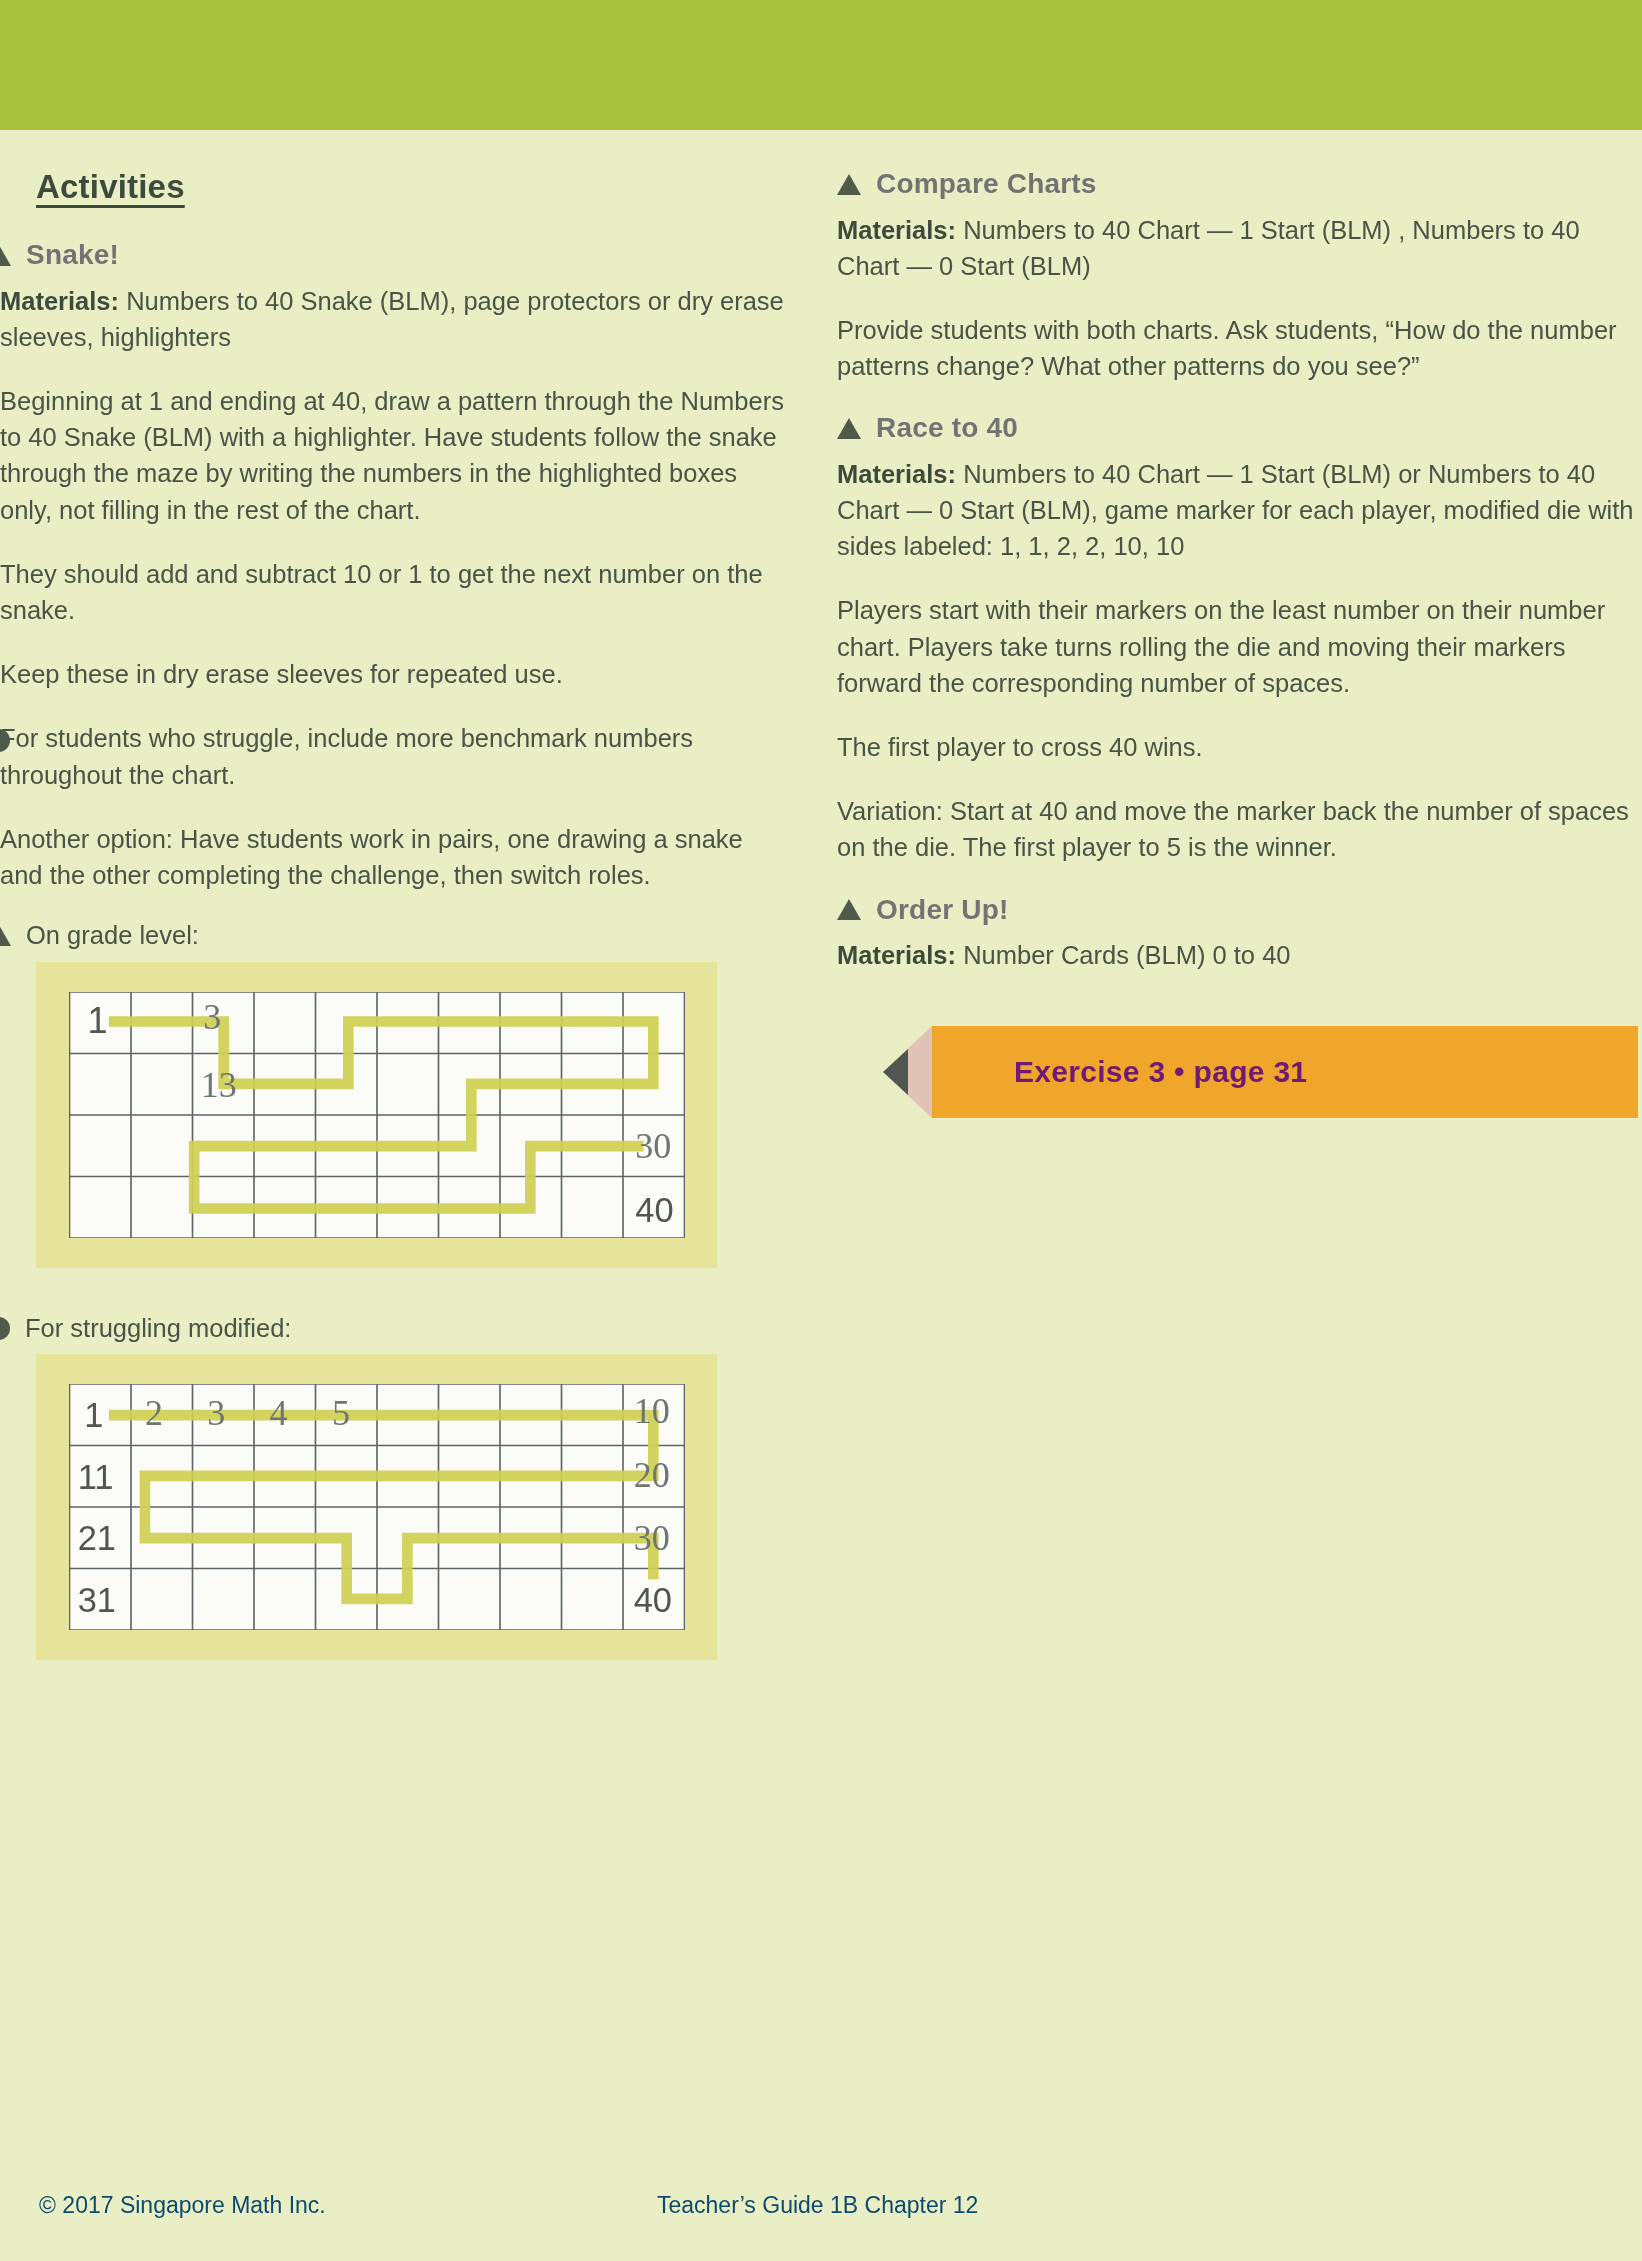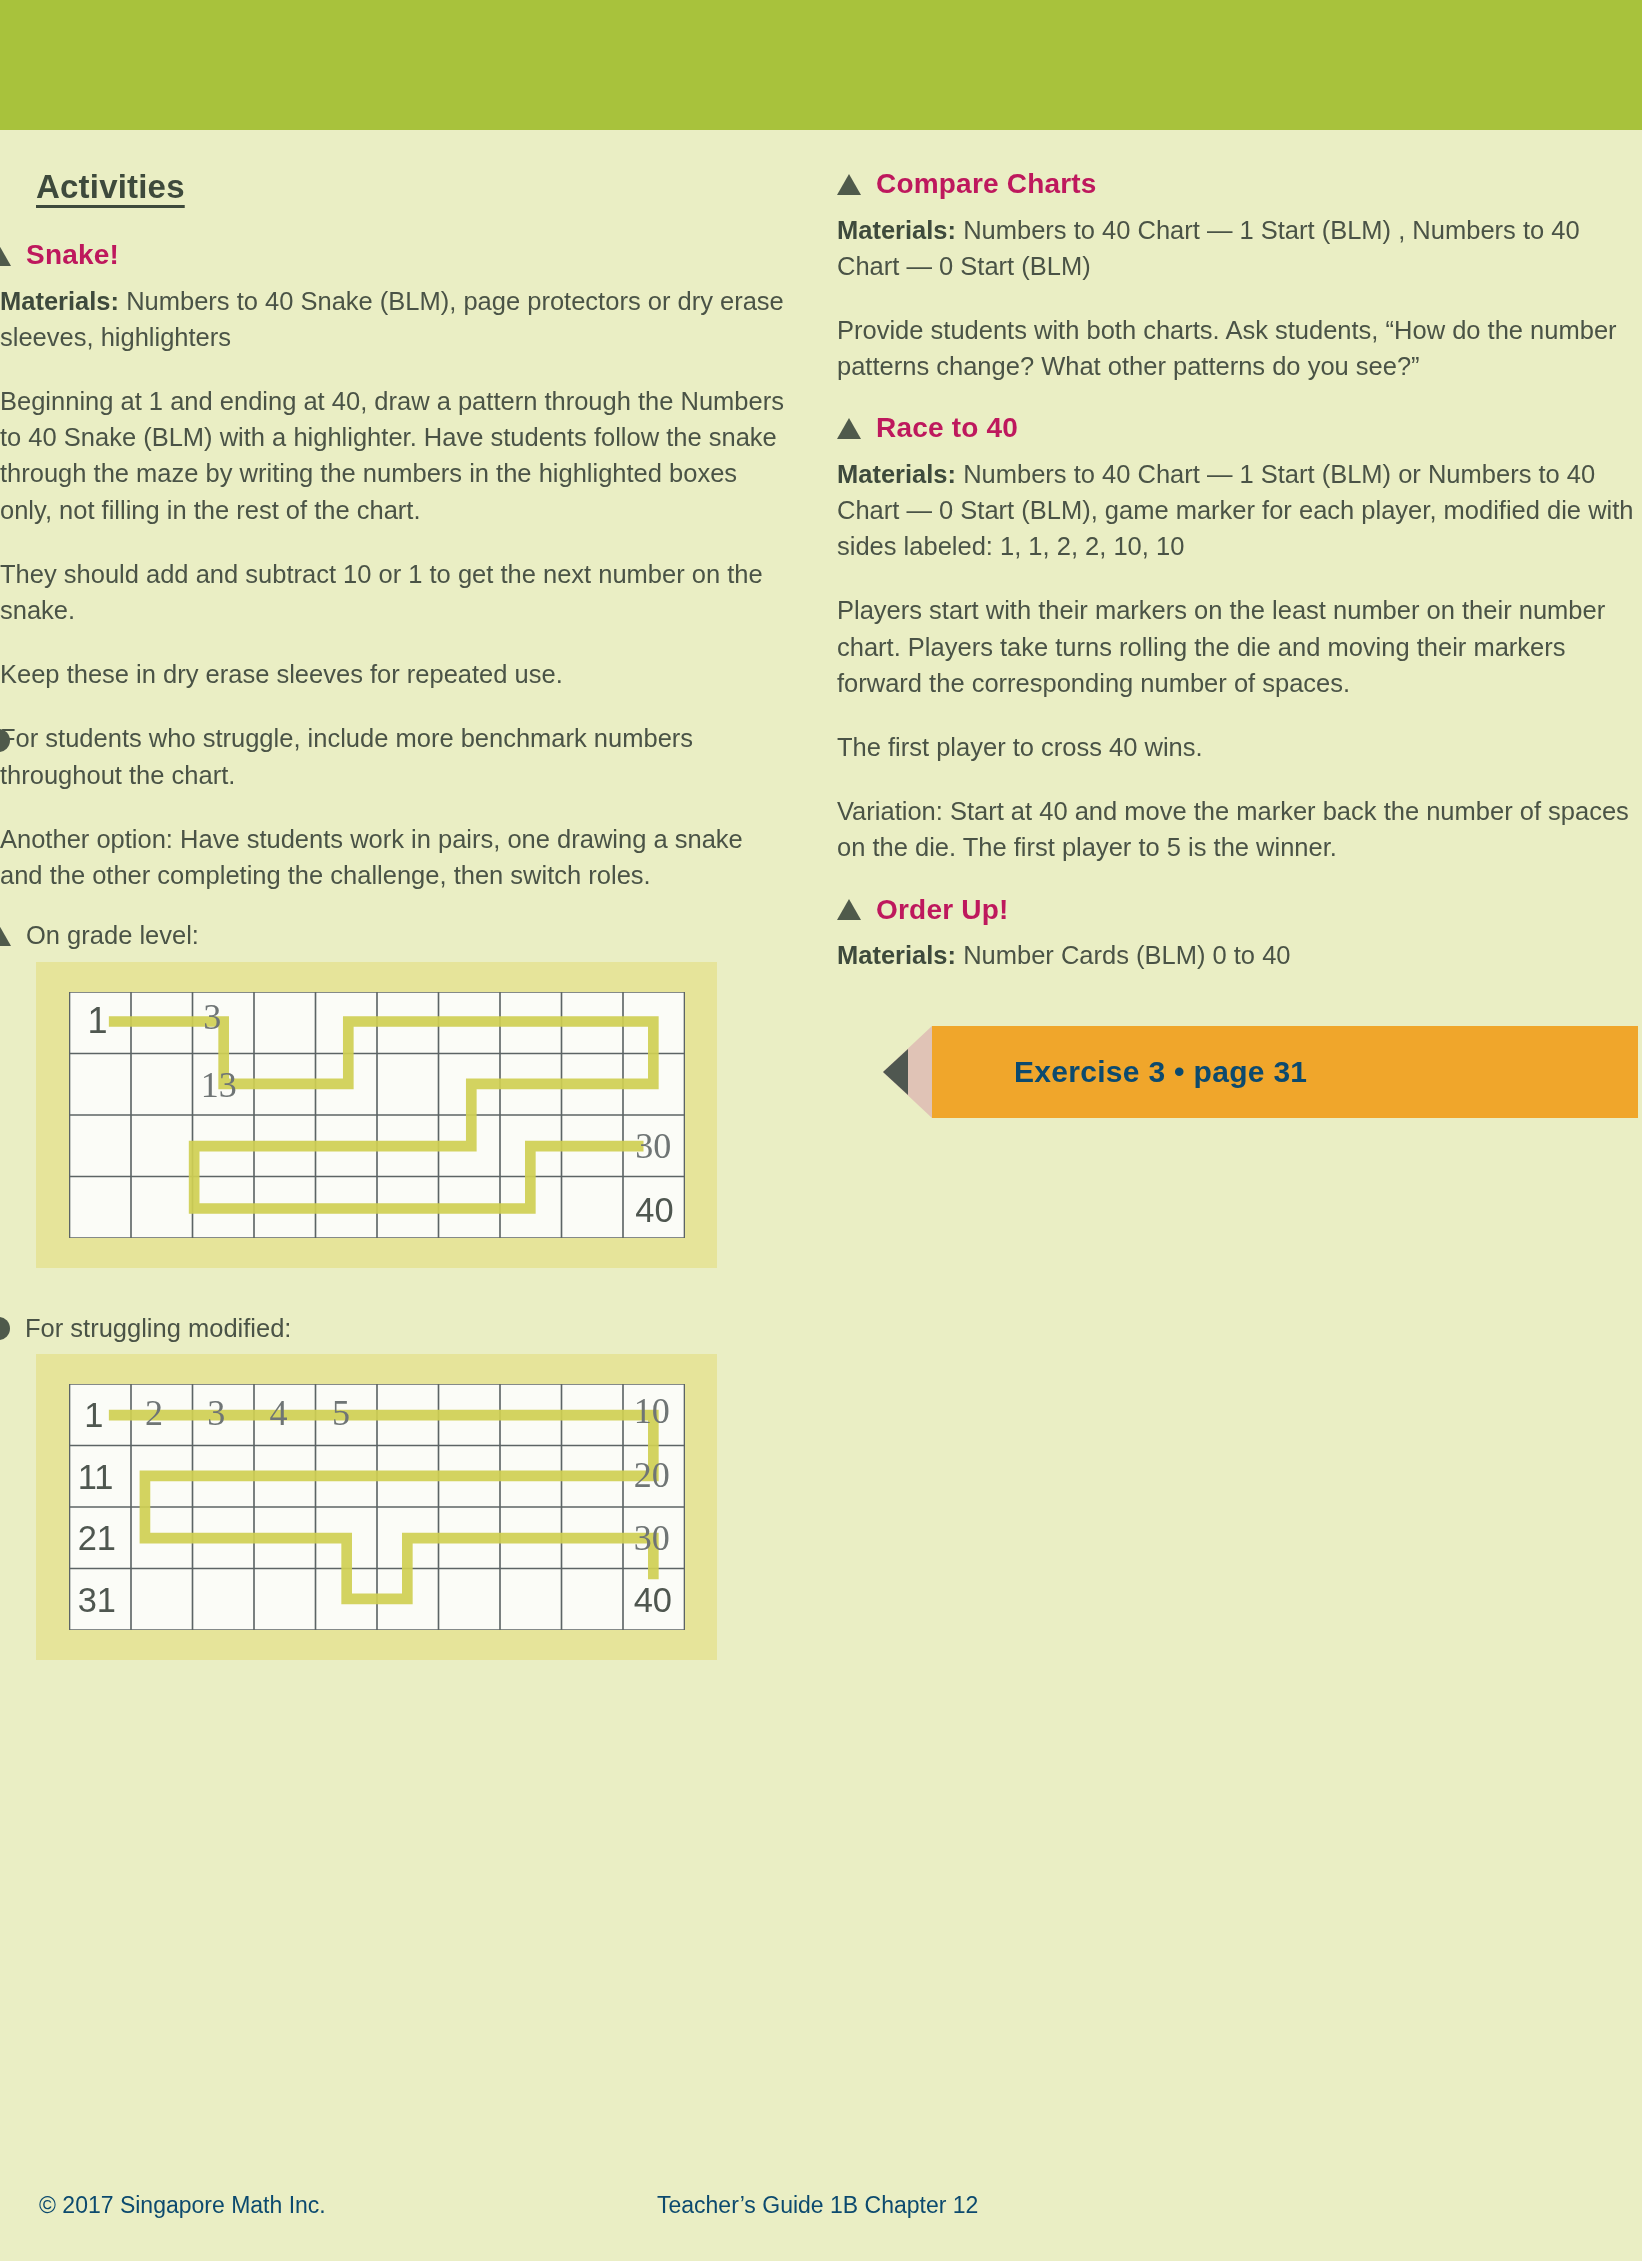--- a/index.html
+++ b/index.html
@@ -33,21 +33,21 @@
     display:flex;align-items:center;gap:15px;
     margin:0 0 11.5px 0;
   }
   .act-head .tri{
     width:0;height:0;flex:0 0 auto;
     border-left:12.3px solid transparent;border-right:12.3px solid transparent;
     border-bottom:21.3px solid #4f5a4b;
   }
   .act-head .tri.clip{margin-left:-13px;}
   .act-head h3{
-    margin:0;font-size:28px;font-weight:bold;color:#be185d;letter-spacing:0.2px;
+    margin:0;font-size:28px;font-weight:bold;color:#737373;letter-spacing:0.2px;
   }
   .bul-head{
     display:flex;align-items:center;gap:15px;margin:0 0 8.2px 0;
   }
   .bul-head .tri{
     width:0;height:0;flex:0 0 auto;
     border-left:12.3px solid transparent;border-right:12.3px solid transparent;
     border-bottom:21.3px solid #4f5a4b;
   }
   .bul-head .dot{
@@ -86,21 +86,21 @@
   .pencil .lead{
     position:absolute;left:0;top:23px;width:0;height:0;
     border-top:23px solid transparent;border-bottom:23px solid transparent;
     border-right:25px solid #4f5750;
   }
   .pencil .body-bar{
     position:absolute;left:49px;top:0;right:0;height:92px;
     background:#f0a62b;display:flex;align-items:center;
   }
   .pencil .body-bar span{
-    color:#0c4a6e;font-size:30px;font-weight:bold;margin-left:82px;letter-spacing:0.3px;
+    color:#701a75;font-size:30px;font-weight:bold;margin-left:82px;letter-spacing:0.3px;
   }
 
   
   .footer{
     position:absolute;left:0;bottom:33px;width:1642px;height:36px;
     font-size:23px;color:#0c4a6e;
   }
   .footer .cpy{position:absolute;left:39px;top:0;}
   .footer .tg{position:absolute;left:657px;top:0;}
 </style>

